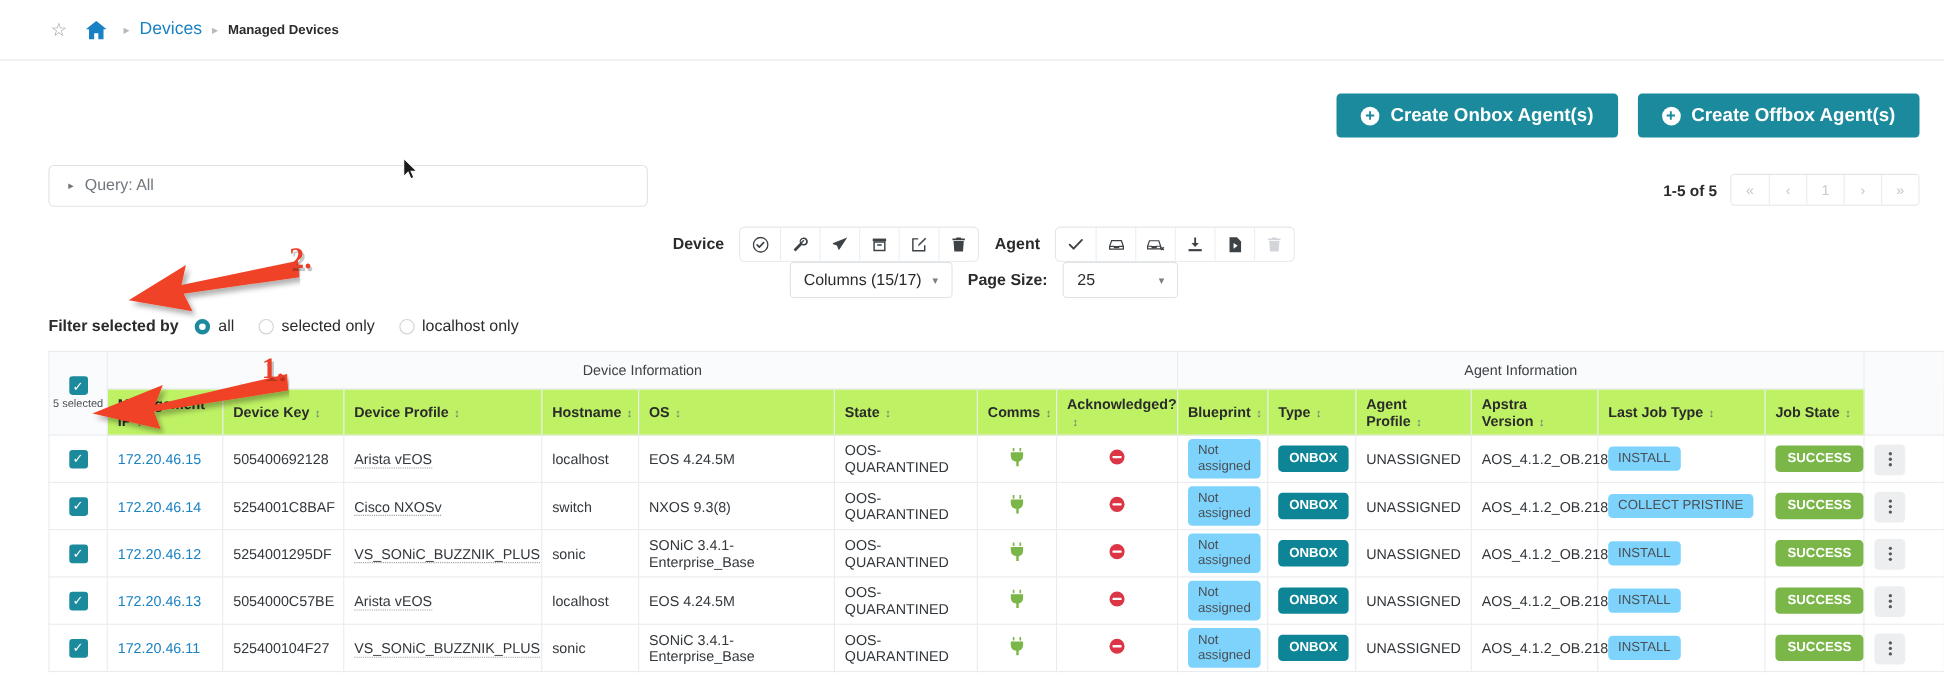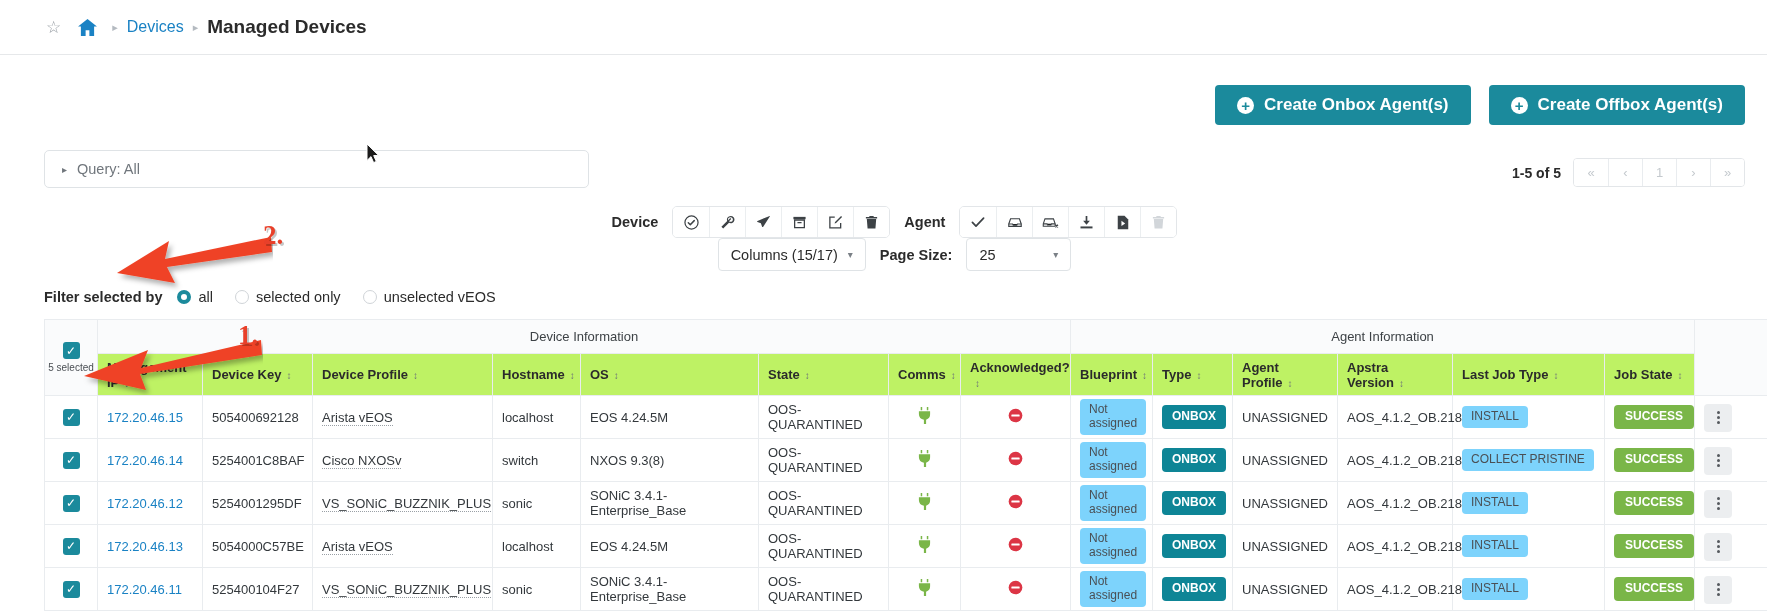--- a/index.html
+++ b/index.html
@@ -19,21 +19,21 @@
     align-items: center;
     padding-left: 46px;
     border-bottom: 1px solid #e6e8ea;
     background: #fff;
     font-size: 16px;
   }
   .star-icon { color: #9aa0a6; font-size: 17px; margin-right: 17px; cursor: pointer; line-height: 1; }
   .home-icon { color: #1a82c4; font-size: 19px; margin-right: 6px; display: flex; align-items: center; }
   .bc-sep { color: #b4bac0; font-size: 11px; margin: 0 9px; }
   .bc-link { color: #1a82c4; cursor: pointer; font-size: 16px; }
-  .bc-current { color: #2b2b2b; font-weight: bold; font-size: 19px; }
+  .bc-current { color: #2b2b2b; font-weight: bold; font-size: 12px; }
 
   
   .page { position: relative; padding: 0; }
 
   .action-row {
     display: flex;
     justify-content: flex-end;
     align-items: center;
     gap: 18px;
     padding: 30px 22px 0 0;
@@ -364,21 +364,21 @@
     <label class="radio-opt">
       <span class="radio on"></span>
       <span>all</span>
     </label>
     <label class="radio-opt">
       <span class="radio"></span>
       <span>selected only</span>
     </label>
     <label class="radio-opt">
       <span class="radio"></span>
-      <span>unselected vEOS</span>
+      <span>localhost only</span>
     </label>
   </div>
 
   <div class="table-wrap">
     <table>
       <colgroup>
         <col style="width:53px">
           <col style="width:105px">
           <col style="width:110px">
           <col style="width:180px">

